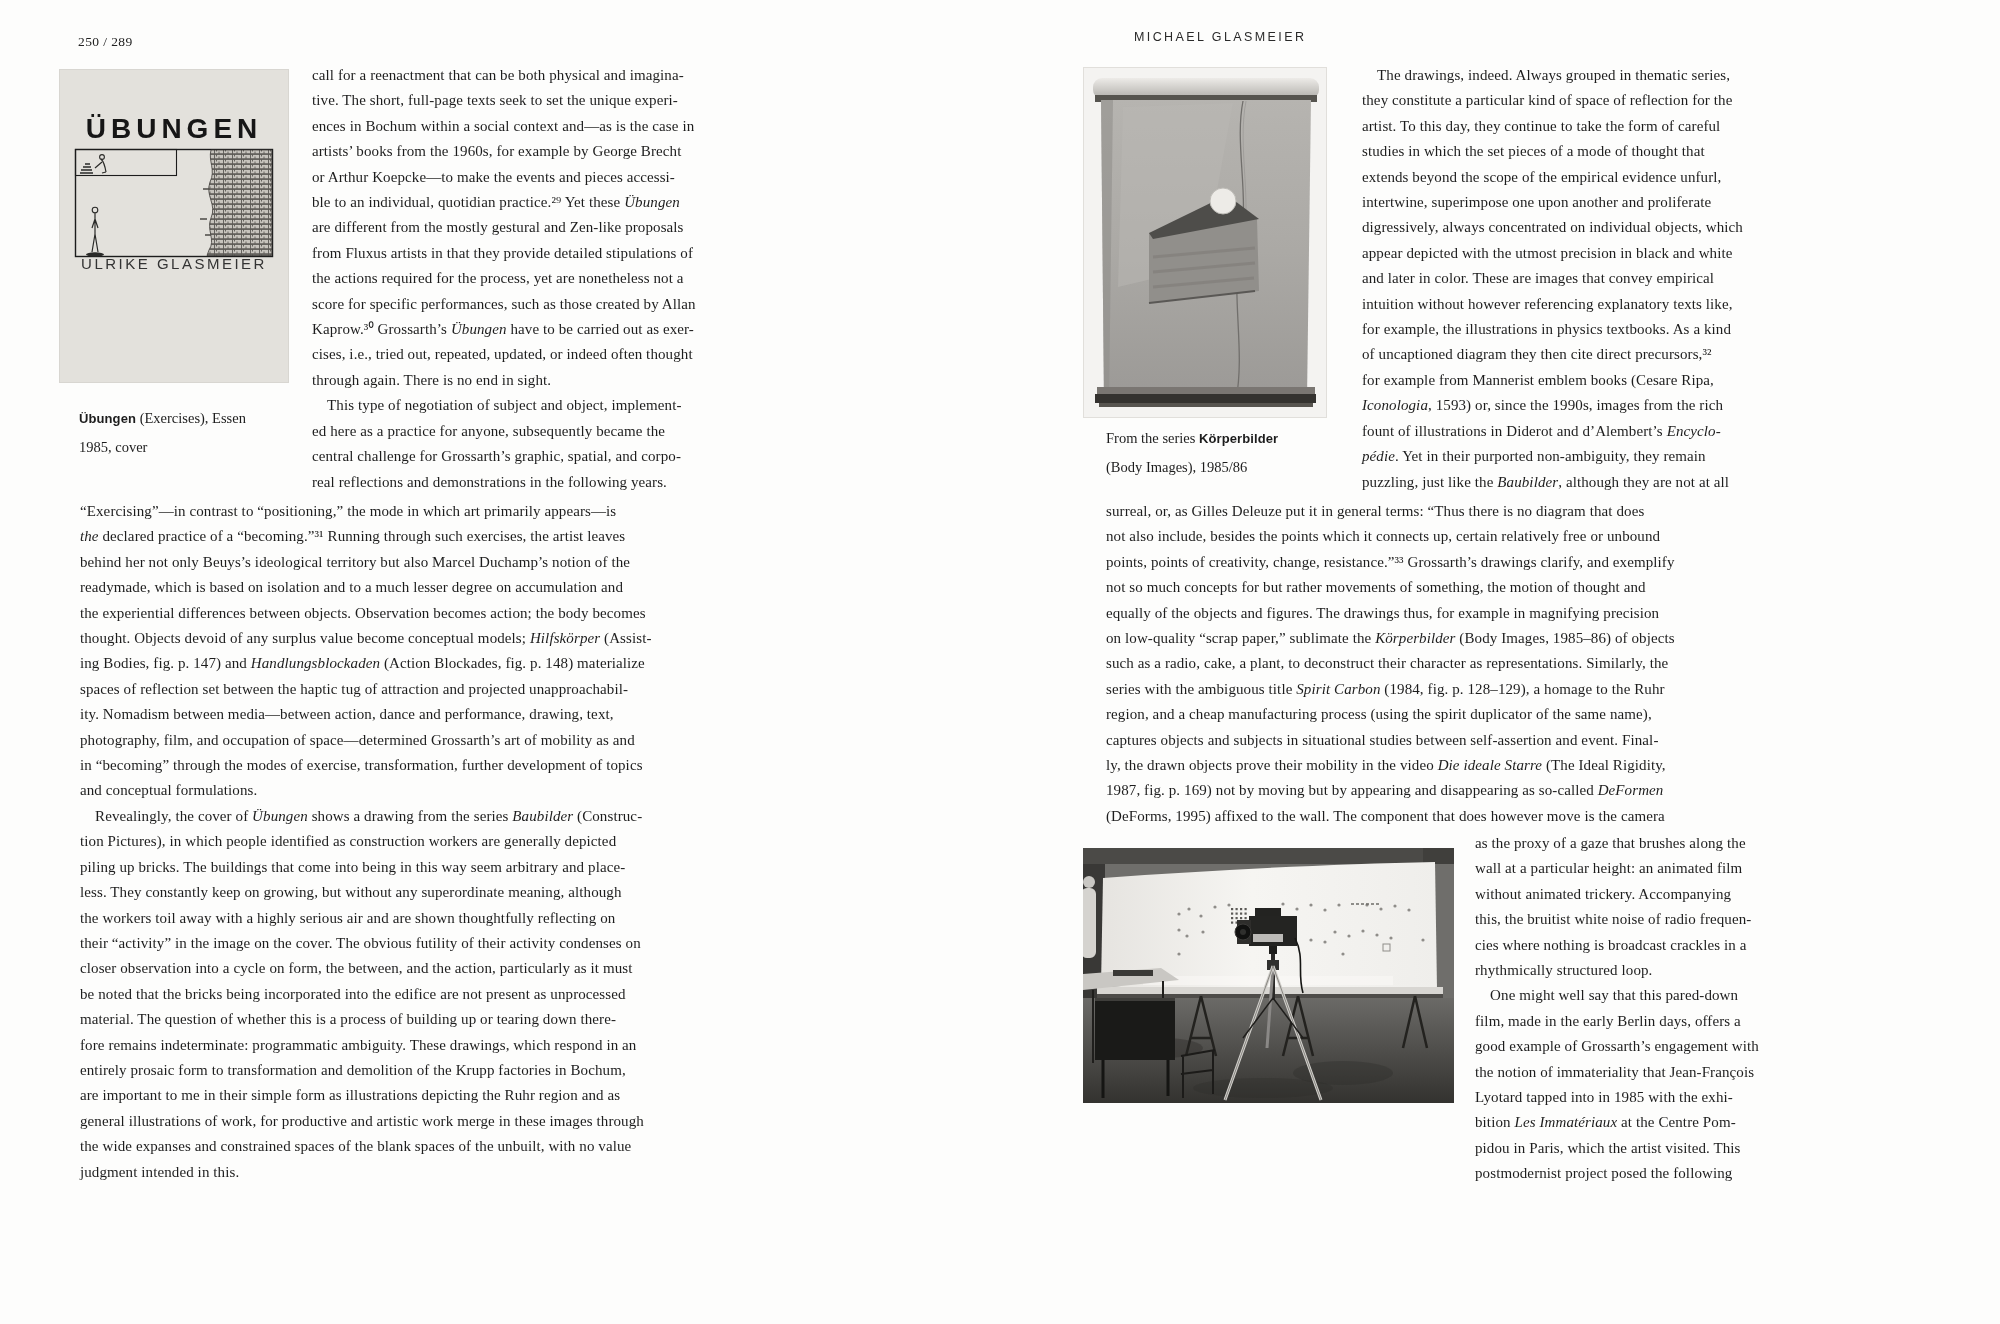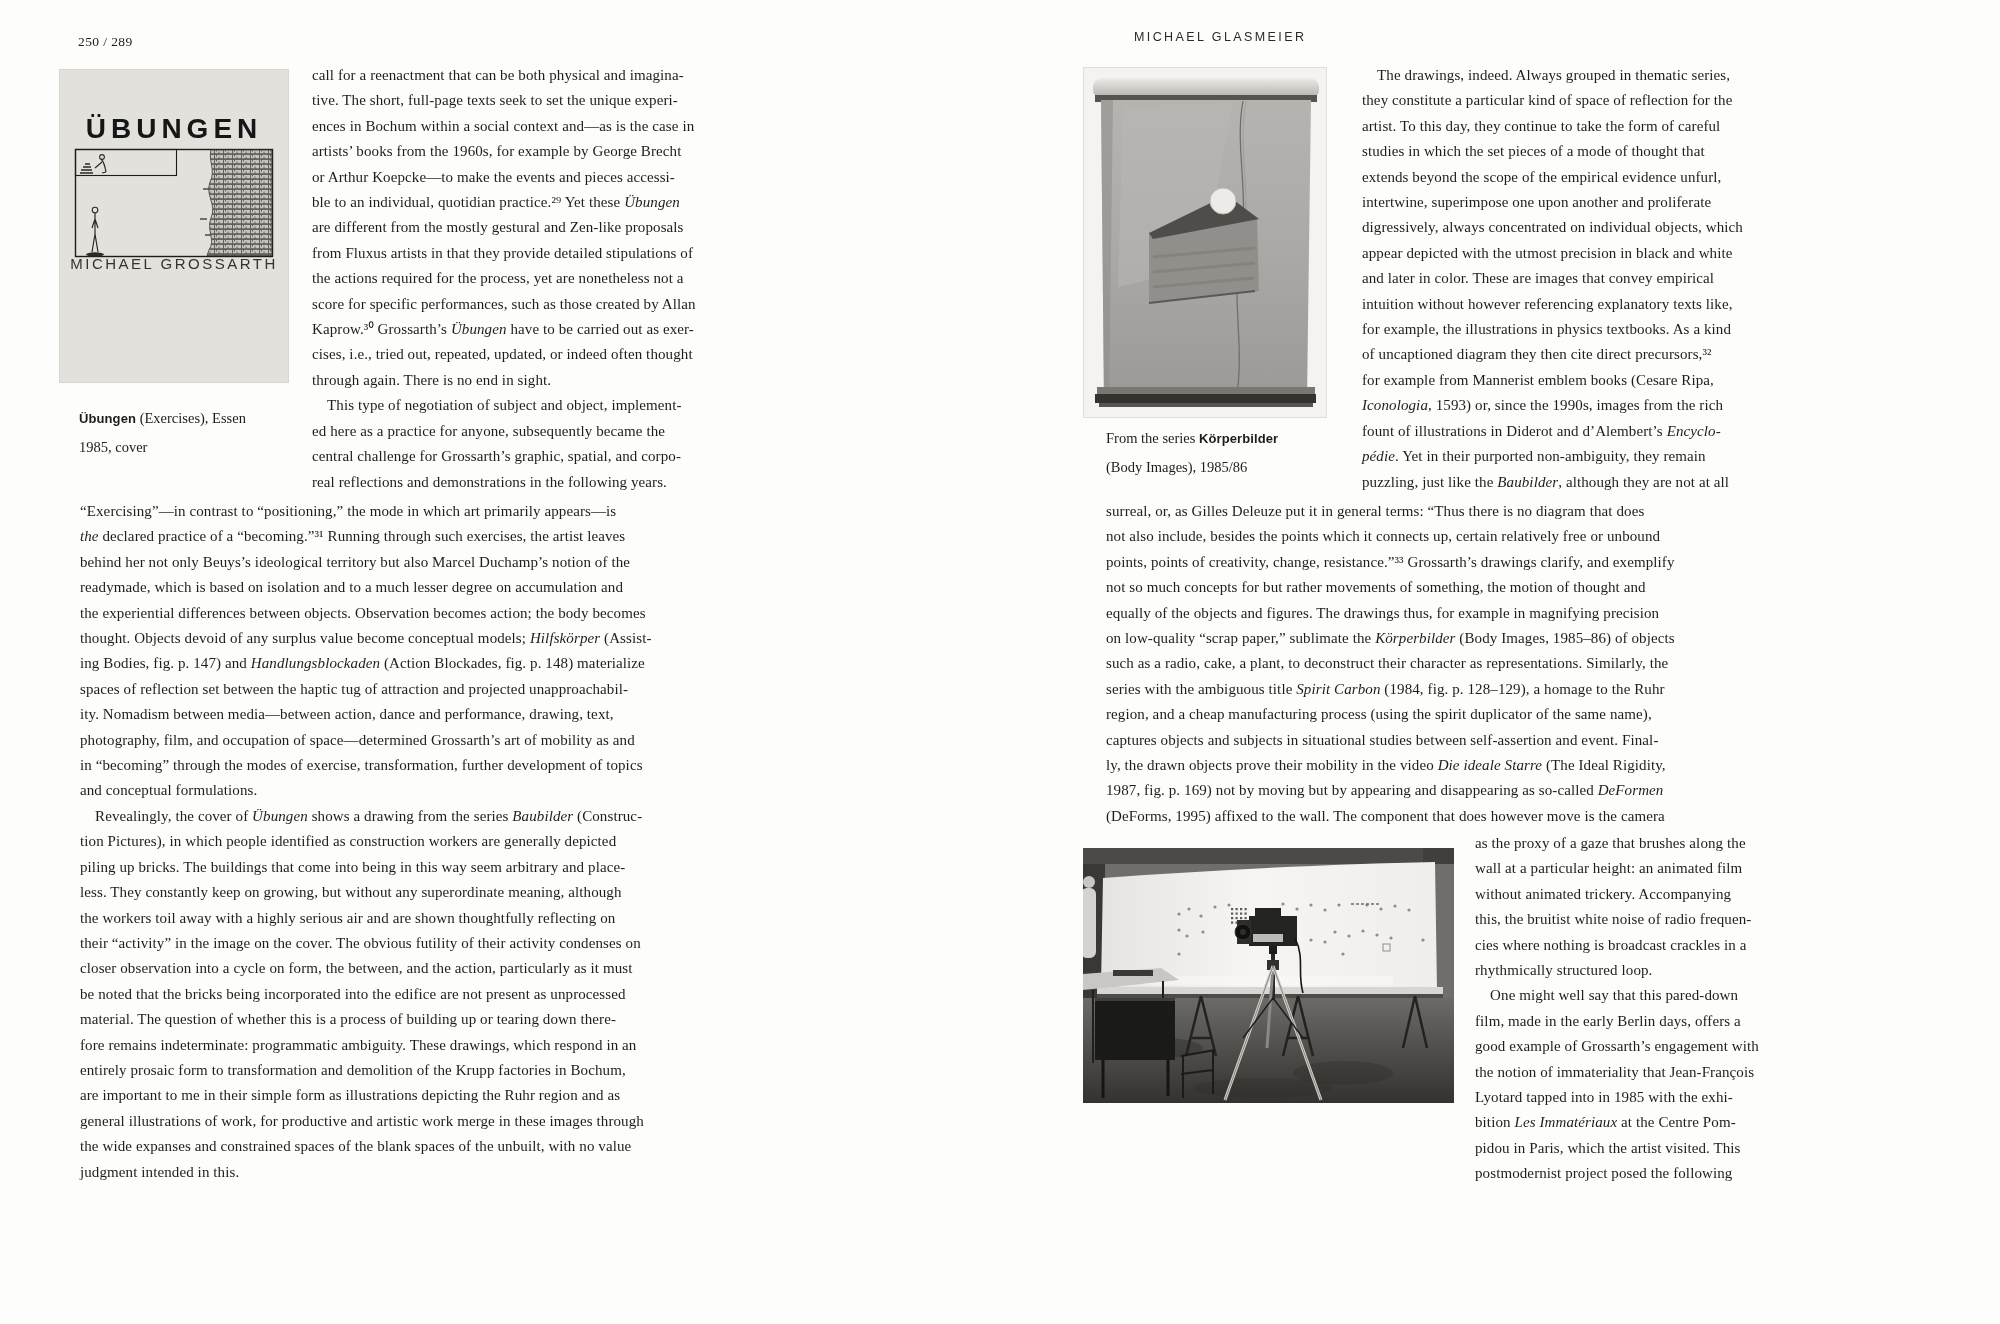--- a/index.html
+++ b/index.html
@@ -56,21 +56,21 @@
       <path d="M42,90 C45,93 46,97 47,103 M43,93 L36,99 M47,103 L43,104" stroke="#2a2a28" stroke-width="1.2" fill="none"></path>
 
       <circle cx="36" cy="141" r="2.8" fill="none" stroke="#2a2a28" stroke-width="1.1"></circle>
       <path d="M36,144 V165 M36,150 L33,159 M36,150 L39,159 M36,165 L33,183 M36,165 L39,183" stroke="#2a2a28" stroke-width="1.2" fill="none"></path>
       <ellipse cx="36" cy="185.5" rx="9" ry="2.2" fill="#2a2a28"></ellipse>
 
       <path d="M152,81 C149,92 157,101 151,113 C146,127 158,135 152,149 C147,161 157,171 150,181 L148,186.5 L212.8,186.5 L212.8,81 Z" fill="url(#br)" stroke="#3c3a37" stroke-width="0.8"></path>
       <path d="M144,120 h6 M141,150 h7 M146,166 h6" stroke="#4c4a46" stroke-width="1.4" fill="none"></path>
     </svg>
     <div class="cover-title">ÜBUNGEN</div>
-    <div class="cover-author">MICHAEL GROSSARTH</div>
+    <div class="cover-author">ULRIKE GLASMEIER</div>
   </div>
 
   <div class="abs caption" style="left:79px;top:404px;width:230px;"><span class="nm">Übungen</span> (Exercises), Essen<br>1985, cover</div>
 
   <div class="abs bodytext" style="left:312px;top:63px;width:524px;">call for a reenactment that can be both physical and imagina-<br>tive. The short, full-page texts seek to set the unique experi-<br>ences in Bochum within a social context and—as is the case in<br>artists’ books from the 1960s, for example by George Brecht<br>or Arthur Koepcke—to make the events and pieces accessi-<br>ble to an individual, quotidian practice.²⁹ Yet these <i>Übungen</i><br>are different from the mostly gestural and Zen-like proposals<br>from Fluxus artists in that they provide detailed stipulations of<br>the actions required for the process, yet are nonetheless not a<br>score for specific performances, such as those created by Allan<br>Kaprow.³⁰ Grossarth’s <i>Übungen</i> have to be carried out as exer-<br>cises, i.e., tried out, repeated, updated, or indeed often thought<br>through again. There is no end in sight.<br> This type of negotiation of subject and object, implement-<br>ed here as a practice for anyone, subsequently became the<br>central challenge for Grossarth’s graphic, spatial, and corpo-<br>real reflections and demonstrations in the following years.</div>
 
   <div class="abs bodytext" style="left:80px;top:499px;width:757px;">“Exercising”—in contrast to “positioning,” the mode in which art primarily appears—is<br><i>the</i> declared practice of a “becoming.”³¹ Running through such exercises, the artist leaves<br>behind her not only Beuys’s ideological territory but also Marcel Duchamp’s notion of the<br>readymade, which is based on isolation and to a much lesser degree on accumulation and<br>the experiential differences between objects. Observation becomes action; the body becomes<br>thought. Objects devoid of any surplus value become conceptual models; <i>Hilfskörper</i> (Assist-<br>ing Bodies, fig. p. 147) and <i>Handlungsblockaden</i> (Action Blockades, fig. p. 148) materialize<br>spaces of reflection set between the haptic tug of attraction and projected unapproachabil-<br>ity. Nomadism between media—between action, dance and performance, drawing, text,<br>photography, film, and occupation of space—determined Grossarth’s art of mobility as and<br>in “becoming” through the modes of exercise, transformation, further development of topics<br>and conceptual formulations.<br> Revealingly, the cover of <i>Übungen</i> shows a drawing from the series <i>Baubilder</i> (Construc-<br>tion Pictures), in which people identified as construction workers are generally depicted<br>piling up bricks. The buildings that come into being in this way seem arbitrary and place-<br>less. They constantly keep on growing, but without any superordinate meaning, although<br>the workers toil away with a highly serious air and are shown thoughtfully reflecting on<br>their “activity” in the image on the cover. The obvious futility of their activity condenses on<br>closer observation into a cycle on form, the between, and the action, particularly as it must<br>be noted that the bricks being incorporated into the edifice are not present as unprocessed<br>material. The question of whether this is a process of building up or tearing down there-<br>fore remains indeterminate: programmatic ambiguity. These drawings, which respond in an<br>entirely prosaic form to transformation and demolition of the Krupp factories in Bochum,<br>are important to me in their simple form as illustrations depicting the Ruhr region and as<br>general illustrations of work, for productive and artistic work merge in these images through<br>the wide expanses and constrained spaces of the blank spaces of the unbuilt, with no value<br>judgment intended in this.</div>
 
   <div class="abs figure" style="left:1083px;top:67px;width:244px;height:351px;">
     <svg width="244" height="351" viewBox="0 0 244 351">

